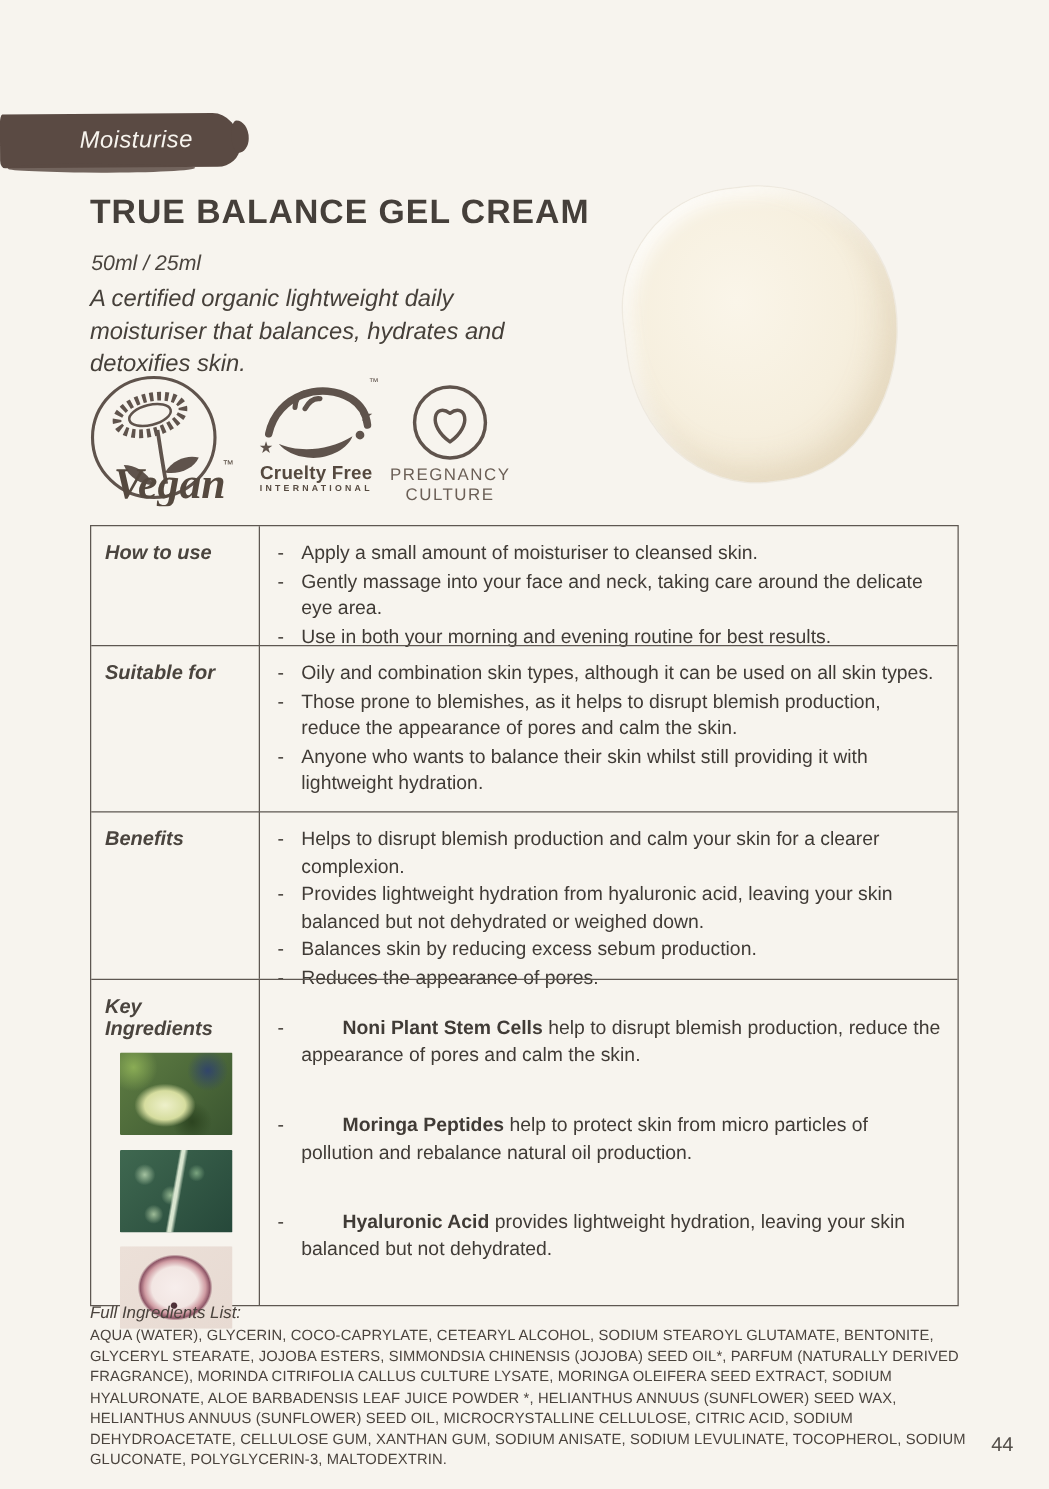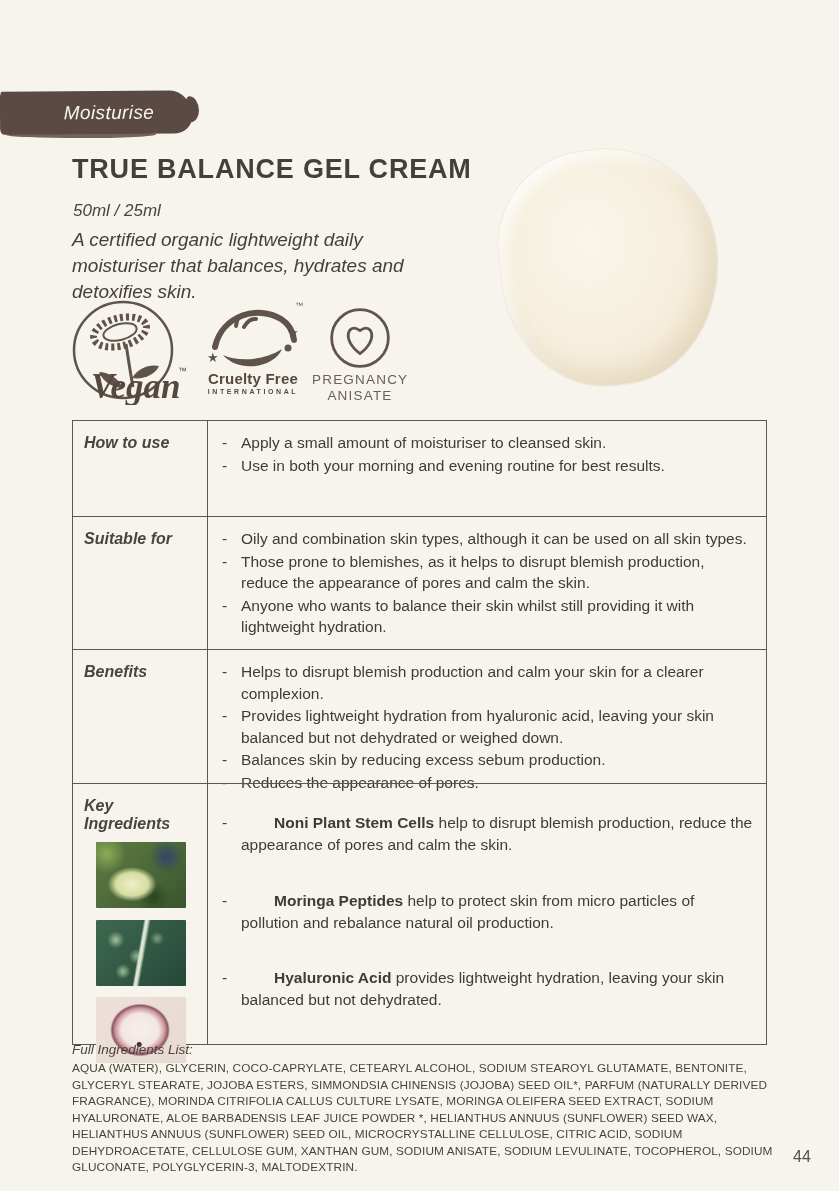--- a/index.html
+++ b/index.html
@@ -161,30 +161,33 @@
     <div class="cf-sub">INTERNATIONAL</div>
   </div>
 
   <div class="badge badge-pf">
     <svg width="64" height="64" viewBox="0 0 70 70" style="margin:0 auto">
       <circle cx="35" cy="35" r="31" fill="none" stroke="#5f534c" stroke-width="3"></circle>
       <path d="M35,52 C14,37 22,17 35,27 C48,17 56,37 35,52 Z" fill="none" stroke="#5f534c" stroke-width="3" stroke-linejoin="round"></path>
     </svg>
     <div class="pf-text">
       <div>PREGNANCY</div>
-      <div>ANISATE</div>
+      <div>CULTURE</div>
     </div>
   </div>
 
   <div class="info-table">
 
     <div class="cell t-label">How to use</div>
     <div class="cell t-content">
       <div class="bullet">
           <span class="btext">Apply a small amount of moisturiser to cleansed skin.</span>
+        </div>
+      <div class="bullet">
+          <span class="btext">Gently massage into your face and neck, taking care around the delicate eye area.</span>
         </div>
       <div class="bullet">
           <span class="btext">Use in both your morning and evening routine for best results.</span>
         </div>
     </div>
 
     <div class="cell t-label bt">Suitable for</div>
     <div class="cell t-content bt">
       <div class="bullet">
           <span class="btext">Oily and combination skin types, although it can be used on all skin types.</span>

